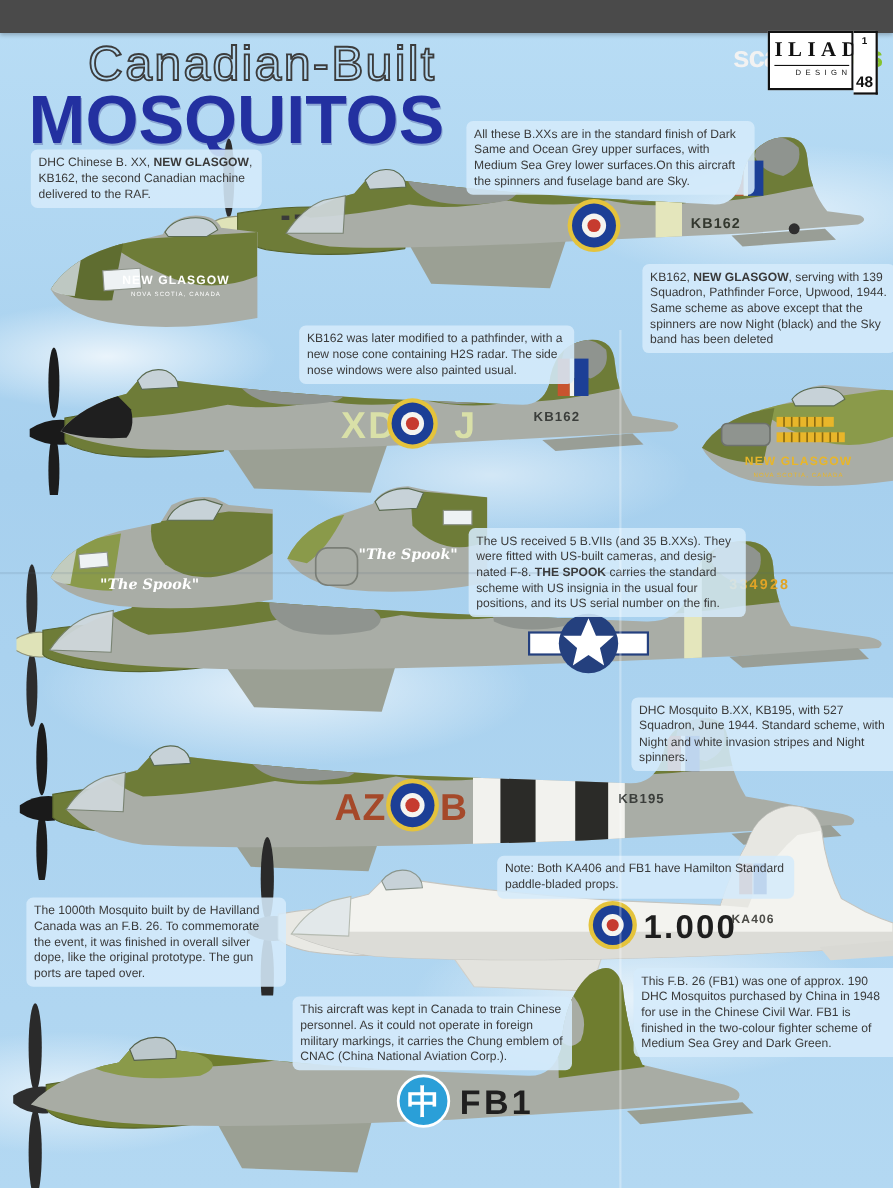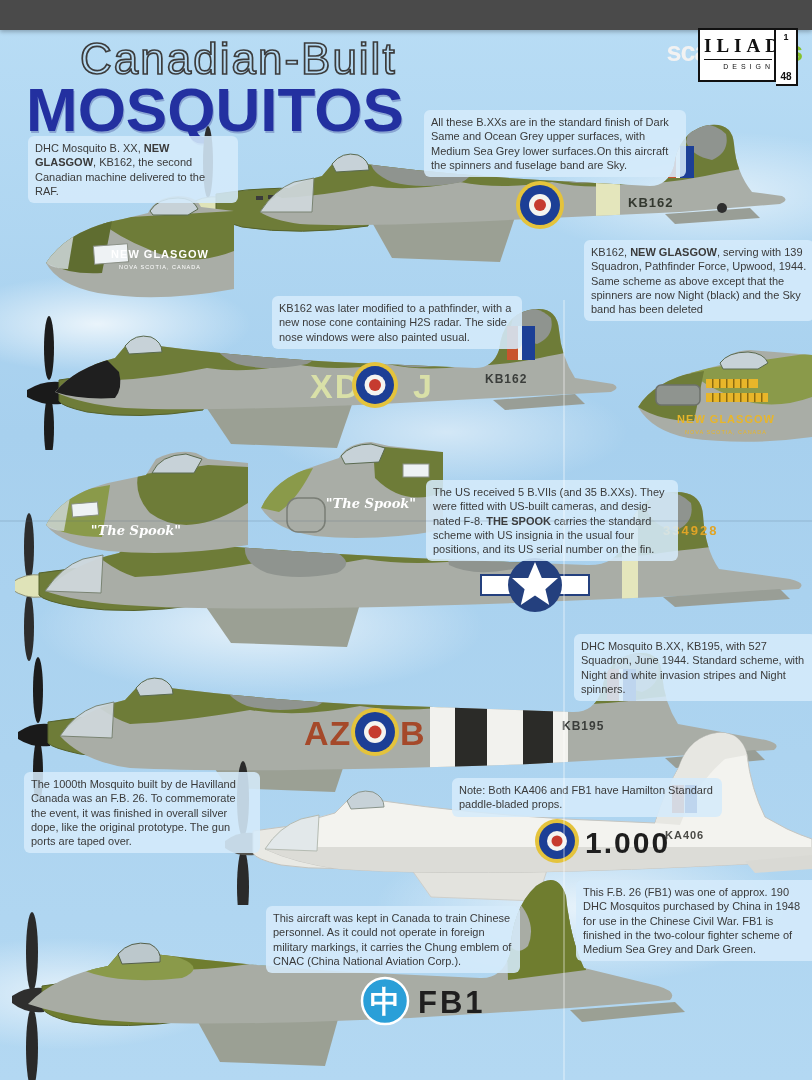--- a/index.html
+++ b/index.html
@@ -26,21 +26,21 @@
               letter-spacing:0px;color:#2330a0;text-shadow:1px 2px 0 rgba(60,70,150,.35);}
   .logo{position:absolute;left:698px;top:28px;display:flex;z-index:5;}
   .logo-box{width:74px;height:50px;background:#fff;border:2px solid #111;text-align:right;}
   .logo-brand{font-family:"Liberation Serif",serif;font-size:19px;letter-spacing:5px;
               font-weight:bold;color:#111;margin-top:5px;border-bottom:1px solid #111;
               padding-bottom:2px;margin-left:4px;margin-right:2px;}
   .logo-sub{font-size:7px;letter-spacing:4px;color:#111;margin-top:3px;}
   .logo-tab{width:20px;height:54px;background:#fff;border:2px solid #111;border-left:none;
             display:flex;flex-direction:column;align-items:center;justify-content:space-between;}
   .logo-one{font-size:9px;font-weight:bold;color:#111;margin-top:2px;}
-  .logo-48{font-size:10px;font-weight:800;color:#111;margin-bottom:2px;}
+  .logo-48{font-size:14px;font-weight:800;color:#111;margin-bottom:2px;}
   .cap{position:absolute;font-size:11px;line-height:1.3;color:#3a3a3a;
        background:rgba(213,235,250,.88);padding:5px 7px;border-radius:6px;z-index:30;}
   .plane{position:absolute;z-index:10;}
   .nose{position:absolute;z-index:20;}
   .crease-h{position:absolute;left:0;width:812px;height:2px;background:rgba(80,100,125,.13);z-index:40;}
   .crease-v{position:absolute;top:300px;height:780px;width:2px;background:rgba(255,255,255,.30);z-index:40;}
   svg text{font-family:"Liberation Sans",sans-serif;}
   .script{font-family:"DejaVu Serif",serif;font-style:italic;}
 </style>
 </head>
@@ -355,26 +355,26 @@
     </g>
     <path d="M108,84 Q120,70 140,74 Q152,80 150,92 L112,94 Z" fill="#bcc8cc" stroke="#55604a" stroke-width="1"></path>
     <g>
       <circle cx="375" cy="131" r="23" fill="#2a9fd8" stroke="#ffffff" stroke-width="2.5"></circle>
       <text x="375" y="142" text-anchor="middle" font-size="30" font-weight="bold" fill="#ffffff">中</text>
     </g>
     <text x="408" y="143" font-size="31" font-weight="bold" fill="#1f1f1f" letter-spacing="3">FB1</text>
     <path d="M560,140 L665,132 L675,142 L572,152 Z" fill="#9ba094"></path>
   </svg>
 
-  <div class="cap" style="left:28px;top:136px;width:196px"><span>DHC Mosquito B. XX, </span><span style="font-weight: bold;">NEW GLASGOW</span><span>, KB162, the second Canadian machine  delivered to the RAF.</span></div>
+  <div class="cap" style="left:28px;top:136px;width:196px"><span>DHC Chinese B. XX, </span><span style="font-weight: bold;">NEW GLASGOW</span><span>, KB162, the second Canadian machine  delivered to the RAF.</span></div>
   <div class="cap" style="left:424px;top:110px;width:248px">All these B.XXs are in the standard finish of Dark Same and Ocean Grey upper surfaces, with Medium Sea Grey lower surfaces.On this aircraft the spinners and fuselage band are Sky.</div>
   <div class="cap" style="left:584px;top:240px;width:216px"><span>KB162, </span><span style="font-weight: bold;">NEW GLASGOW</span><span>, serving with 139 Squadron, Pathfinder Force, Upwood, 1944. Same scheme as above except that the spinners are now Night (black) and the Sky band has been deleted</span></div>
   <div class="cap" style="left:272px;top:296px;width:236px">KB162 was later modified to a pathfinder, with a new nose cone containing H2S radar. The side nose windows were also painted usual.</div>
   <div class="cap" style="left:426px;top:480px;width:238px"><span>The US received 5 B.VIIs (and 35 B.XXs). They were fitted with US-built cameras, and desig-nated F-8. </span><span style="font-weight: bold;">THE SPOOK</span><span> carries the standard scheme with US insignia in the usual four positions, and its US serial number on the fin.</span></div>
   <div class="cap" style="left:574px;top:634px;width:228px">DHC Mosquito B.XX, KB195, with 527 Squadron, June 1944. Standard scheme, with Night and white invasion stripes and Night spinners.</div>
   <div class="cap" style="left:452px;top:778px;width:256px">Note:  Both KA406 and FB1 have Hamilton Standard paddle-bladed props.</div>
-  <div class="cap" style="left:24px;top:772px;width:222px">The 1000th Mosquito built by de Havilland Canada was an F.B. 26. To commemorate the event, it was finished in overall silver dope, like the original prototype. The gun ports are taped over.</div>
+  <div class="cap" style="left:24px;top:816px;width:222px">The 1000th Mosquito built by de Havilland Canada was an F.B. 26. To commemorate the event, it was finished in overall silver dope, like the original prototype. The gun ports are taped over.</div>
   <div class="cap" style="left:266px;top:906px;width:240px">This aircraft was kept in Canada to train Chinese personnel. As it could not operate in foreign military markings, it carries the Chung emblem of CNAC (China National Aviation Corp.).</div>
   <div class="cap" style="left:576px;top:880px;width:228px">This F.B. 26 (FB1) was one of approx. 190 DHC Mosquitos purchased by China in 1948 for use in the Chinese Civil War. FB1 is finished in the two-colour fighter scheme of Medium Sea Grey and Dark Green.</div>
 
   <div class="crease-h" style="top:520px"></div>
   <div class="crease-v" style="left:563px"></div>
 </div>
 
 </body></html>

